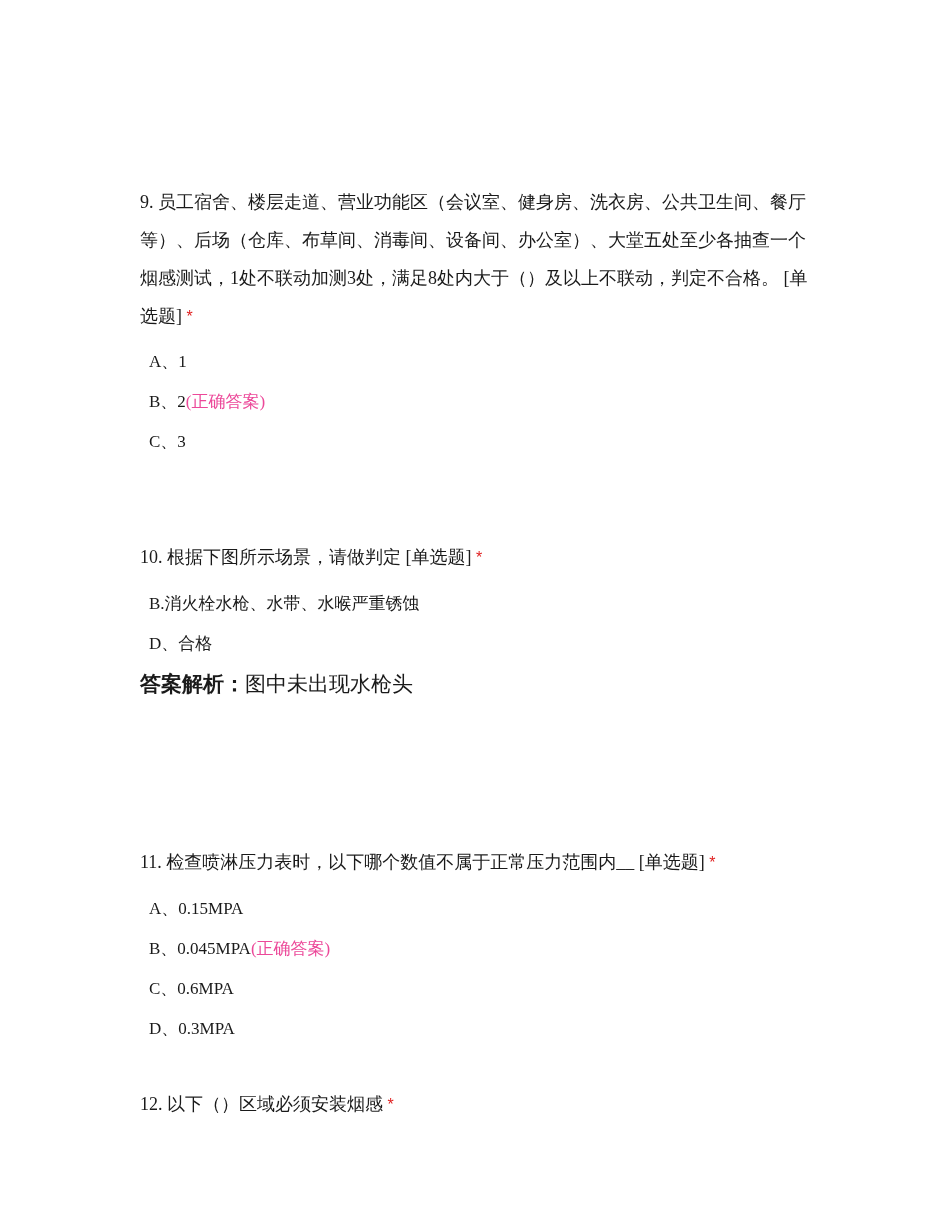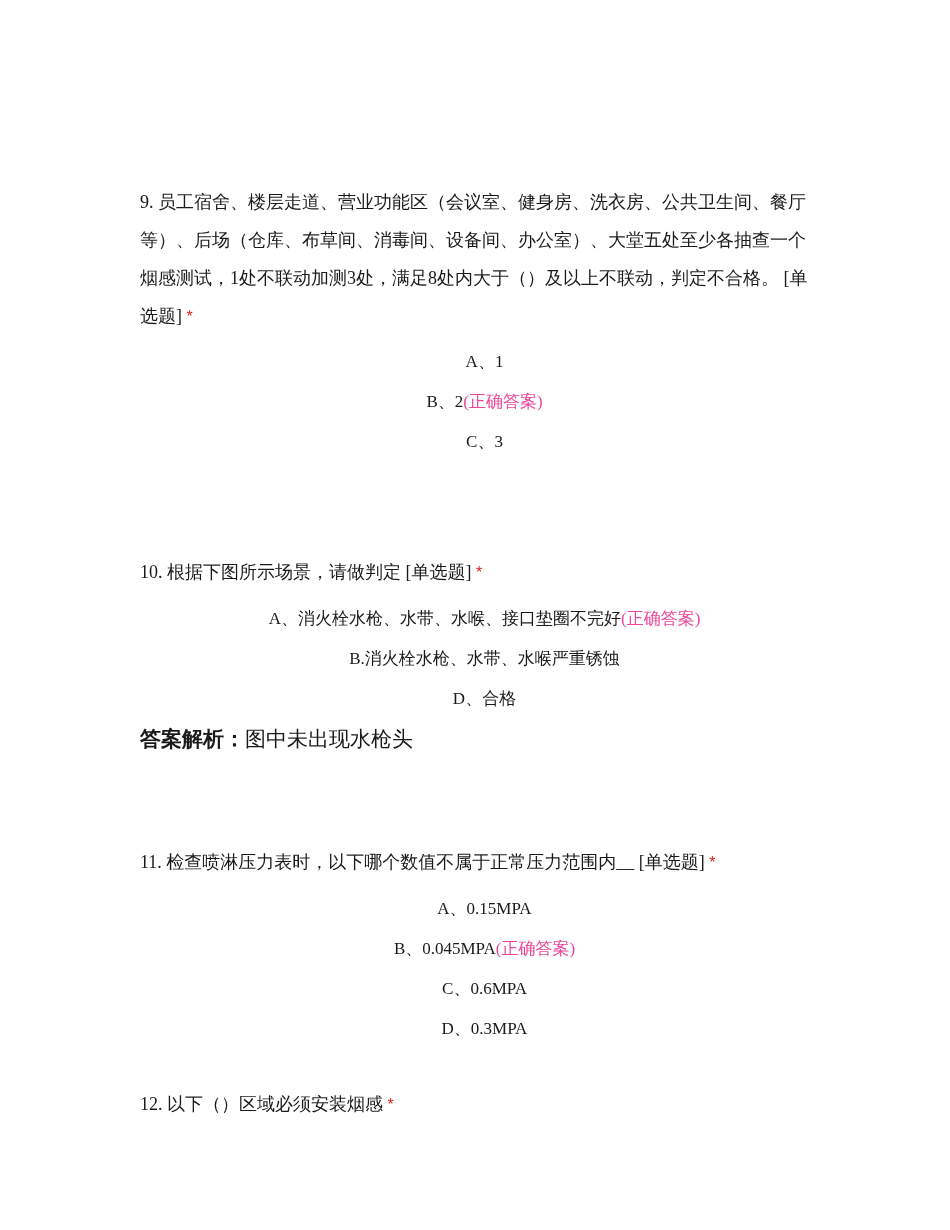--- a/index.html
+++ b/index.html
@@ -31,21 +31,20 @@
     }
     .req {
       color: #e02020;
       font-family: "Liberation Sans", sans-serif;
       font-size: 16px;
     }
     .options {
       list-style: none;
       margin: 0;
       padding: 0;
-      text-align: center;
     }
     .option {
       font-size: 17px;
       line-height: 40px;
       padding-left: 9px;
       height: 40px;
     }
     .correct {
       color: #ec4899;
     }
@@ -77,31 +76,28 @@
       </li>
       <li class="option">
         <span>B、2</span><span class="correct">(正确答案)</span>
       </li>
       <li class="option">
         <span>C、3</span><span class="correct"></span>
       </li>
     </ul>
   </div>
 
-  <div class="question" style="position:absolute; top:370px; left:0; width:680px;">
+  <div class="question" style="position:absolute; top:355px; left:0; width:680px;">
     <p class="q-title">
       <span>10.</span>
       <span>根据下图所示场景，请做判定</span>
       <span>[单选题]</span>
       <span class="req">*</span>
     </p>
     <ul class="options" style="margin-top:7px;">
-      <li class="option">
-        <span>A、消火栓水枪、水带、水喉、接口垫圈不完好</span><span class="correct">(正确答案)</span>
-      </li>
       <li class="option">
         <span>B.消火栓水枪、水带、水喉严重锈蚀</span><span class="correct"></span>
       </li>
       <li class="option">
         <span>D、合格</span><span class="correct"></span>
       </li>
     </ul>
     <div class="analysis">
       <span class="analysis-label">答案解析：</span><span>图中未出现水枪头</span>
     </div>

